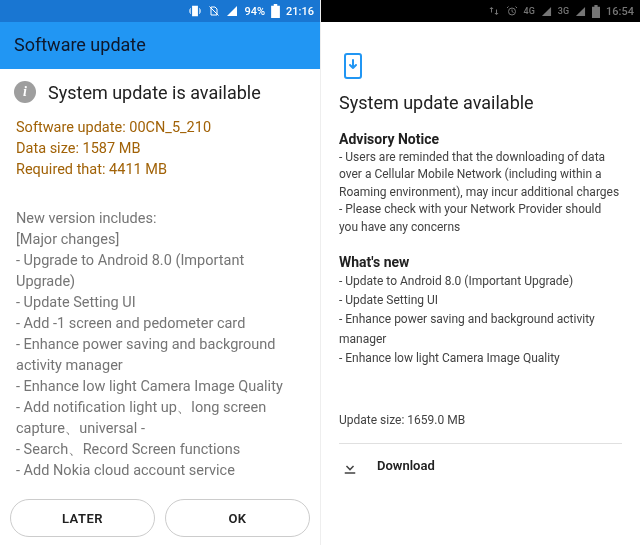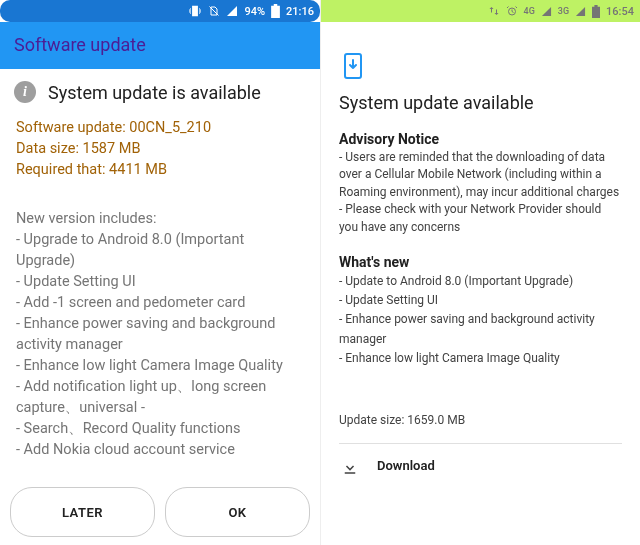--- a/index.html
+++ b/index.html
@@ -23,29 +23,29 @@
   .status-bar {
     height: 22px;
     display: flex;
     align-items: center;
     justify-content: flex-end;
     padding: 0 6px;
     gap: 6px;
     font-size: 11px;
     color: #fff;
   }
-  .status-bar-left { background: #1976D2; border-radius: 10px; }
-  .status-bar-right { background: #bef264; color: #757575; }
+  .status-bar-left { background: #1976D2; }
+  .status-bar-right { background: #000000; color: #757575; }
   .status-bar .sb-icon svg { display: block; }
   .status-bar .sb-text { font-weight: 500; }
 
   
   .title-bar {
     background: #2196F3;
-    color: #4c1d95;
+    color: #0f172a;
     font-size: 18px;
     padding: 12px 14px 14px 14px;
   }
   .info-row {
     display: flex;
     align-items: center;
     gap: 12px;
     padding: 12px 14px 10px 14px;
   }
   .info-icon {
@@ -79,21 +79,21 @@
     bottom: 8px; left: 0; right: 0;
     display: flex;
     gap: 10px;
     padding: 0 10px;
   }
   .pill-btn {
     flex: 1;
     border: 1px solid #ccc;
     border-radius: 22px;
     background: #fff;
-    height: 50px;
+    height: 38px;
     display: flex; align-items: center; justify-content: center;
     font-size: 13px;
     font-weight: 600;
     letter-spacing: 0.5px;
     color: #212121;
     cursor: pointer;
   }
 
   
   .r-content { padding: 0 18px; }
@@ -175,27 +175,28 @@
     </div>
     <div>
       <span>Required that:</span>
       <span>4411 MB</span>
     </div>
   </div>
 
   <div class="changelog-block">
     <div style="height:20px"></div>
     <span class="line">New version includes:</span>
+    <span class="line">[Major changes]</span>
     <span class="line">- Upgrade to Android 8.0 (Important Upgrade)</span>
     <span class="line">- Update Setting UI</span>
     <span class="line">- Add -1 screen and pedometer card</span>
     <span class="line">- Enhance power saving and background activity manager</span>
     <span class="line">- Enhance low light Camera Image Quality</span>
     <span class="line">- Add notification light up、long screen capture、universal -</span>
-    <span class="line">- Search、Record Quality functions</span>
+    <span class="line">- Search、Record Screen functions</span>
     <span class="line">- Add Nokia cloud account service</span>
   </div>
 
   <div class="button-row">
     <div class="pill-btn">
       <span>LATER</span>
     </div>
     <div class="pill-btn">
       <span>OK</span>
     </div>

